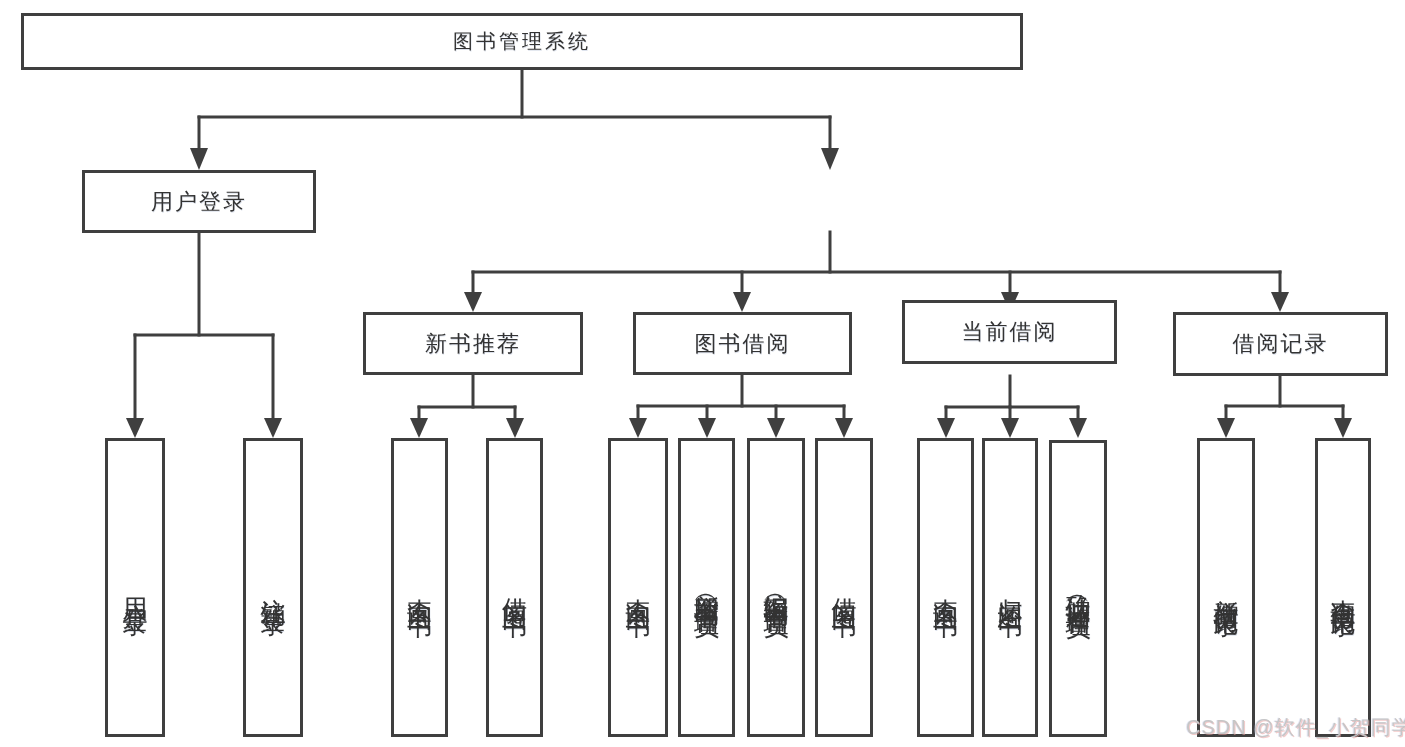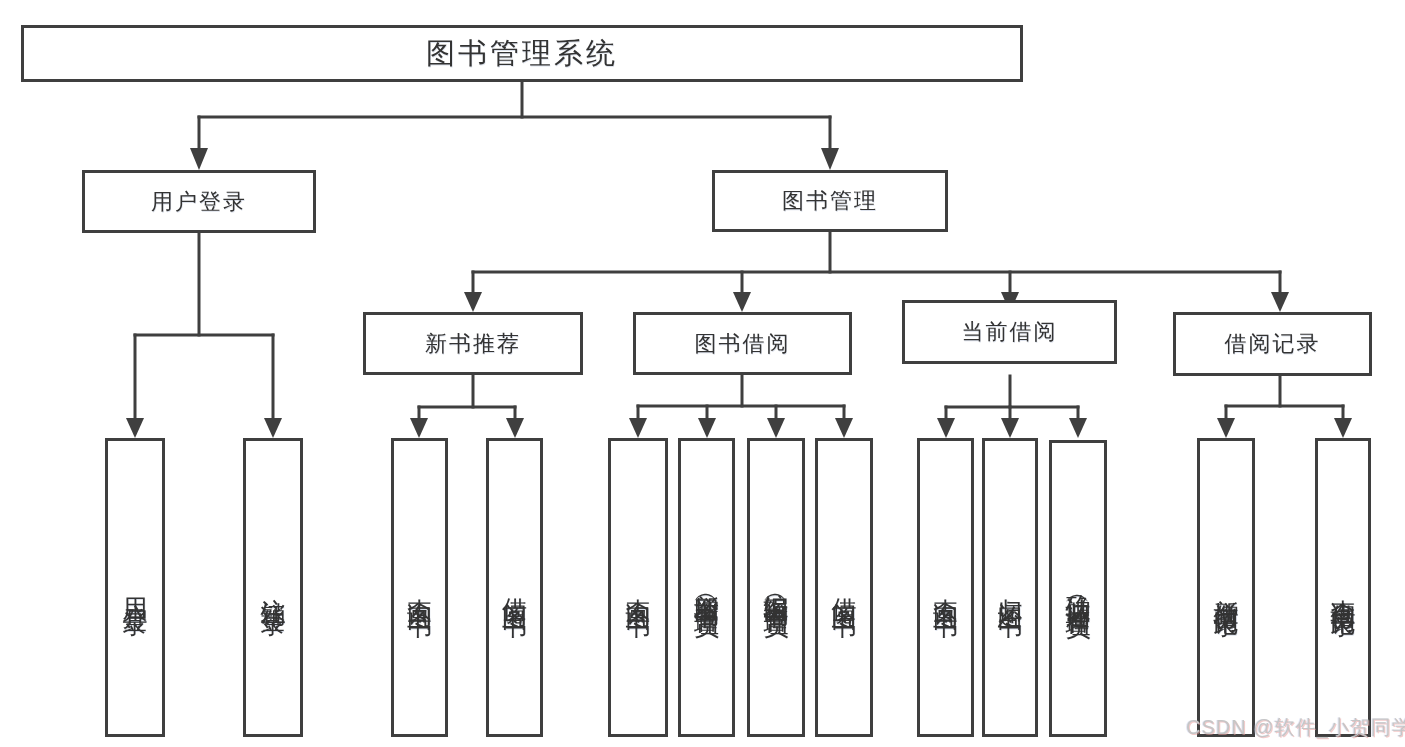--- a/index.html
+++ b/index.html
@@ -33,24 +33,23 @@
     justify-content: center;
     color: #333333;
     text-shadow: 0.5px 0.5px 0 rgba(120,140,180,0.25);
   }
   .h-box {
     font-size: 22px;
     letter-spacing: 2px;
     font-weight: 500;
   }
   .root-box {
-    font-size: 29px;
+    font-size: 20px;
     letter-spacing: 3px;
     font-weight: 500;
-    margin-top: 12px;
   }
   .leaf {
     font-size: 25px;
     font-weight: 500;
   }
   .leaf .vtext {
     writing-mode: vertical-rl;
     text-orientation: mixed;
     letter-spacing: 5px;
     line-height: 1;
@@ -144,34 +143,31 @@
     </g>
   </svg>
 
   <div class="box root-box" style="left:21px; top:13px; width:1002px; height:57px;">
     <span>图书管理系统</span>
   </div>
 
   <div class="box h-box" style="left:82px; top:170px; width:234px; height:63px;">
     <span>用户登录</span>
   </div>
-  <div class="box h-box" style="left:712px; top:170px; width:236px; height:62px;">
-    <span>图书管理</span>
-  </div>
 
   <div class="box h-box" style="left:363px; top:312px; width:220px; height:63px;">
     <span>新书推荐</span>
   </div>
   <div class="box h-box" style="left:633px; top:312px; width:219px; height:63px;align-items:center;">
     <span>图书借阅</span>
   </div>
   <div class="box h-box" style="left:902px; top:300px; width:215px; height:64px;">
     <span>当前借阅</span>
   </div>
-  <div class="box h-box" style="left:1173px; top:312px; width:199px; height:64px;">
+  <div class="box h-box" style="left:1173px; top:312px; width:215px; height:64px;">
     <span>借阅记录</span>
   </div>
 
   <div class="box leaf" style="left:105px; top:438px; width:60px; height:299px;">
     <span class="vtext">用户登录</span>
   </div>
   <div class="box leaf" style="left:243px; top:438px; width:60px; height:299px;">
     <span class="vtext">注销登录</span>
   </div>
 

